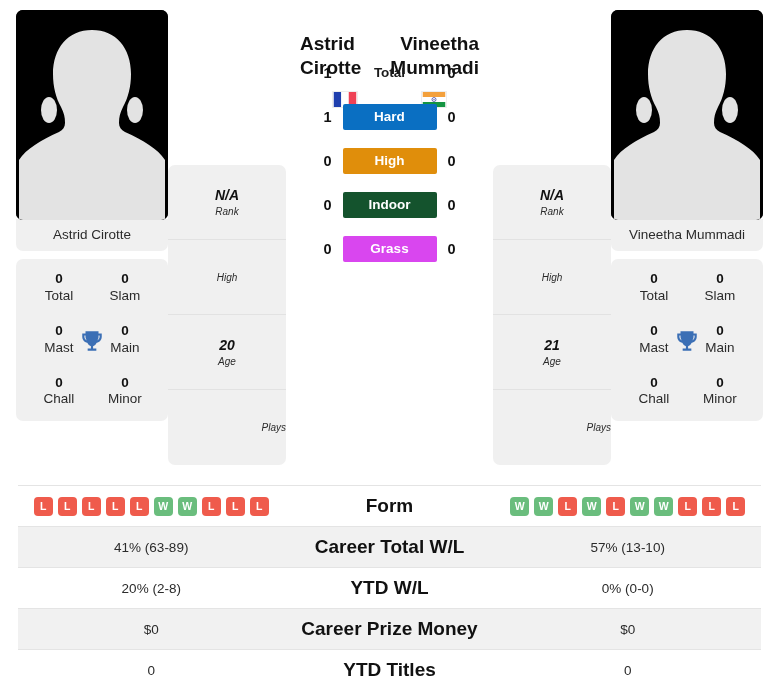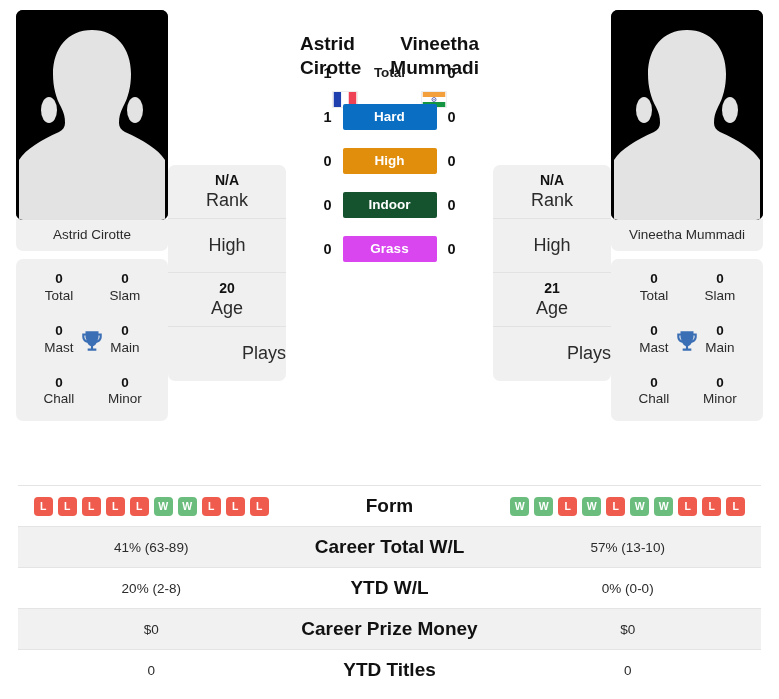--- a/index.html
+++ b/index.html
@@ -72,30 +72,31 @@
 
   
   .slim-col {
     width: 118px; flex: 0 0 118px;
     margin-top: 155px;
     background: #f0f0f0;
     border-radius: 7px;
     overflow: hidden;
   }
   .slim-row {
-    height: 54px;
+    height: 75px;
     display: flex;
     flex-direction: column;
     align-items: center;
     justify-content: center;
     border-bottom: 1px solid #e2e2e2;
+    font-style: italic;
   }
   .slim-row:last-child { border-bottom: none; align-items: flex-end; }
   .slim-val { font-size: 14px; font-weight: bold; color: #111; line-height: 1.3; }
-  .slim-lbl { font-size: 18px; color: #2b2b2b; line-height: 1.3; }
+  .slim-lbl { font-size: 10px; color: #2b2b2b; line-height: 1.3; }
 
   
   .center-col {
     flex: 1 1 auto;
     display: flex;
     flex-direction: column;
     align-items: stretch;
     padding: 0 4px;
   }
   .names-row { display: flex; align-items: flex-start; }

